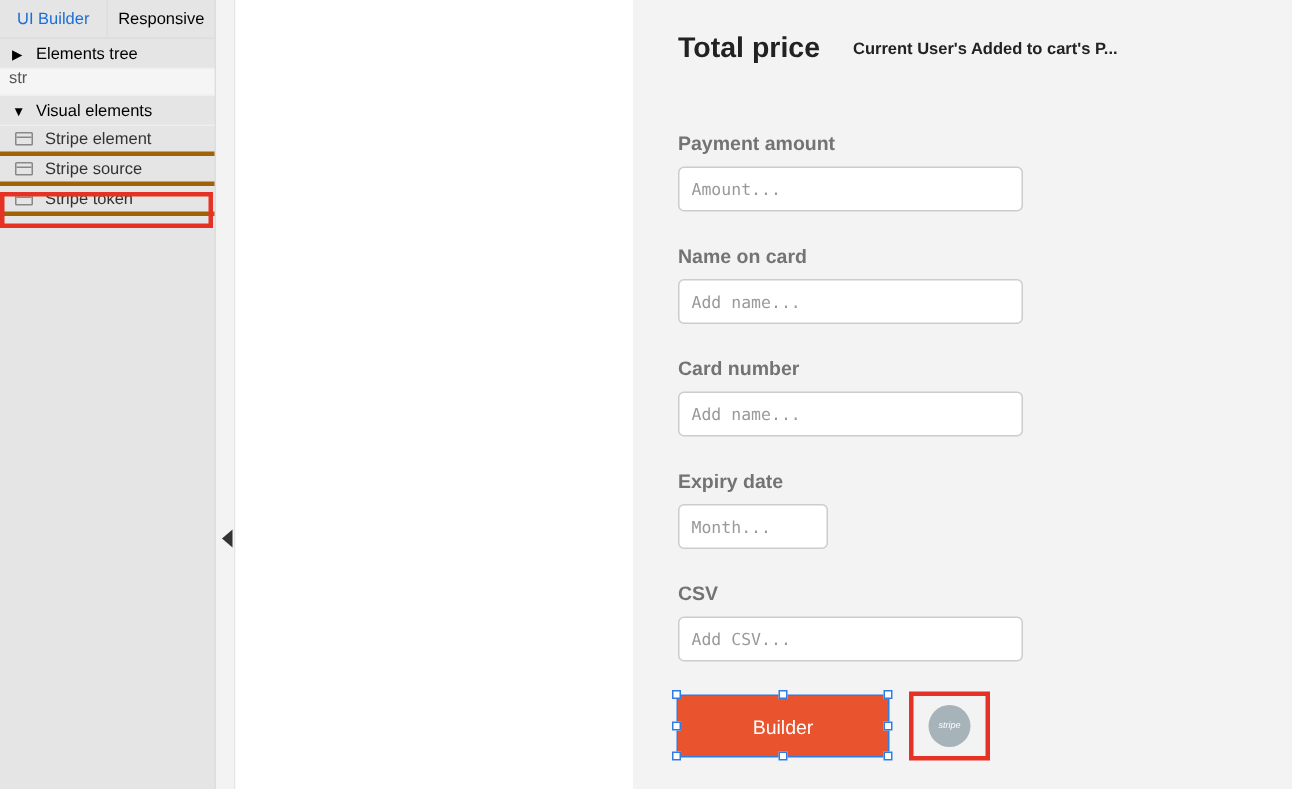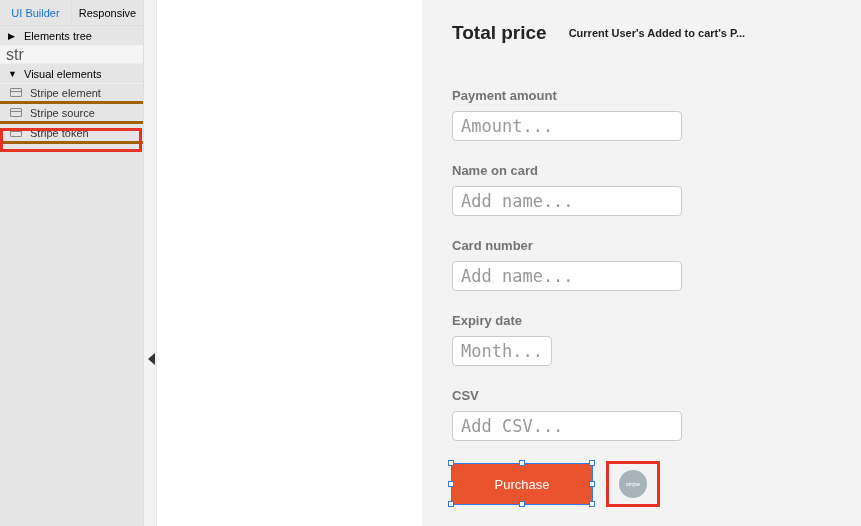--- a/index.html
+++ b/index.html
@@ -48,21 +48,21 @@
     }
     .panel-row .arrow {
       font-size: 9px;
       width: 10px;
       display: inline-block;
     }
     .search-row {
       height: 18px;
       display:flex;
       padding: 0 6px;
-      font-size: 16px;
+      font-size: 11px;
       border-bottom: 1px solid #eee;
       background: #f5f5f5;
       color:#555;
     }
     .element-item {
       height: 20px;
       display: flex;
       align-items: center;
       padding: 0 10px;
       font-size: 11px;
@@ -148,21 +148,21 @@
       color:#737373;
       margin-bottom: 8px;
       display:block;
     }
     .text-input {
       width: 230px;
       height: 30px;
       border: 1px solid #ccc;
       border-radius: 4px;
       padding: 0 8px;
-      font-size: 17px;
+      font-size: 11px;
       font-family: monospace;
       color:#999;
     }
     .text-input::placeholder { color:#999; }
     .input-row { display:flex; gap: 8px; }
     .input-row .text-input { width: 100px; }
     .action-row {
       display:flex;
       align-items:center;
       gap: 16px;
@@ -281,21 +281,21 @@
     </div>
 
     <div class="field-group">
       <span class="field-label">CSV</span>
       <input class="text-input" placeholder="Add CSV..." style="">
     </div>
 
     <div class="action-row">
       <div style="position:relative;">
         <button class="purchase-btn">
-          <span>Purchase</span>
+          <span>Builder</span>
         </button>
         <div class="sel-outline" style="left:-1px;top:-1px;width:142px;height:42px;"></div>
         <div class="sel-handle" style="left:-4px;top:-4px;"></div>
         <div class="sel-handle" style="left:67px;top:-4px;"></div>
         <div class="sel-handle" style="left:137px;top:-4px;"></div>
         <div class="sel-handle" style="left:-4px;top:17px;"></div>
         <div class="sel-handle" style="left:137px;top:17px;"></div>
         <div class="sel-handle" style="left:-4px;top:37px;"></div>
         <div class="sel-handle" style="left:67px;top:37px;"></div>
         <div class="sel-handle" style="left:137px;top:37px;"></div>

